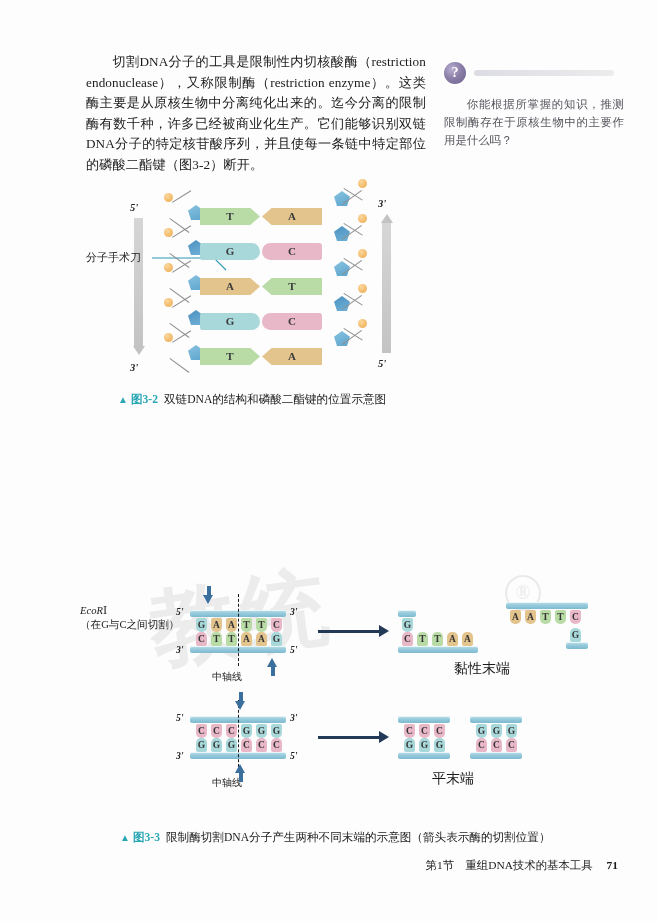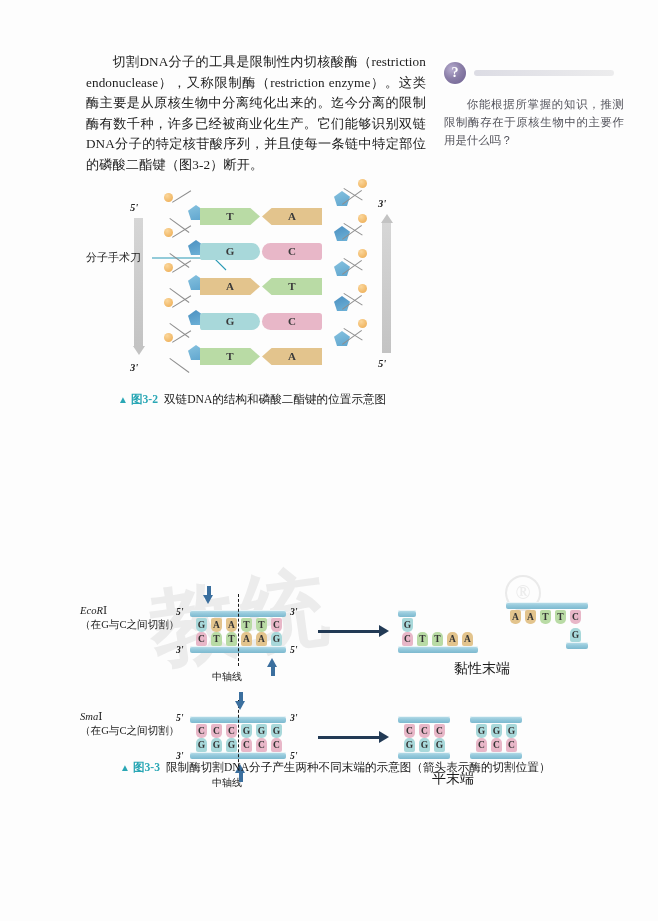--- a/index.html
+++ b/index.html
@@ -53,21 +53,21 @@
     color:#53535b;text-align:justify;}
 
   
   .fig32{position:absolute;left:92px;top:196px;width:330px;height:196px;}
   .fig-cap{
     position:absolute;font-size:11.6px;color:#1a1a1a;white-space:nowrap;font-family:Liberation Serif, serif;
   }
   .cap-tri{color:#2aa7b5;font-size:10px;margin-right:3px;}
   .cap-num{color:#2aa7b5;font-weight:bold;margin-right:6px;}
   #cap32{left:118px;top:392px;}
-  #cap33{left:120px;top:760px;text-align:right;}
+  #cap33{left:120px;top:830px;text-align:right;}
 
   
   .ladder{position:absolute;left:108px;top:6px;width:140px;height:184px;}
   .base{
     position:absolute;height:17px;font-size:11px;font-weight:bold;
     font-family:"Liberation Serif",serif;color:#3a3a3a;
     line-height:17px;text-align:center;
   }
   .bL{left:0;width:60px;}
   .bR{left:62px;width:60px;}
@@ -279,24 +279,20 @@
       <div class="nb dn c-A" style="left: 384px; top: 40px;">A</div>
       <div class="strandbar" style="left: 428px; top: 10px; width: 82px;"></div>
       <div class="nb up c-A" style="left: 432px; top: 18px;">A</div>
       <div class="nb up c-A" style="left: 447px; top: 18px;">A</div>
       <div class="nb up c-T" style="left: 462px; top: 18px;">T</div>
       <div class="nb up c-T" style="left: 477px; top: 18px;">T</div>
       <div class="nb up c-C" style="left: 492px; top: 18px;">C</div>
       <div class="strandbar" style="left: 488px; top: 50px; width: 22px;"></div>
       <div class="nb dn c-G" style="left: 492px; top: 36px;">G</div>
       <div class="endlabel" style="left: 376px; top: 68px;">黏性末端</div>
-      <div class="enzlabel" style="left: 2px; top: 118px;">
-        <div><span class="nm">Sma</span><span class="rn">Ⅰ</span></div>
-        <div>（在G与C之间切割）</div>
-      </div>
       <div class="strandbar" style="left: 112px; top: 124px; width: 96px;"></div>
       <div class="strandbar" style="left: 112px; top: 160px; width: 96px;"></div>
       <div class="nb up c-C" style="left: 118px; top: 132px;">C</div>
       <div class="nb up c-C" style="left: 133px; top: 132px;">C</div>
       <div class="nb up c-C" style="left: 148px; top: 132px;">C</div>
       <div class="nb up c-G" style="left: 163px; top: 132px;">G</div>
       <div class="nb up c-G" style="left: 178px; top: 132px;">G</div>
       <div class="nb up c-G" style="left: 193px; top: 132px;">G</div>
       <div class="nb dn c-G" style="left: 118px; top: 146px;">G</div>
       <div class="nb dn c-G" style="left: 133px; top: 146px;">G</div>
@@ -333,14 +329,17 @@
       <div class="nb dn c-C" style="left: 398px; top: 146px;">C</div>
       <div class="nb dn c-C" style="left: 413px; top: 146px;">C</div>
       <div class="nb dn c-C" style="left: 428px; top: 146px;">C</div>
       <div class="endlabel" style="left: 354px; top: 178px;">平末端</div>
     </div>
 
   <div class="fig-cap" id="cap33">
     <span class="cap-tri">▲</span><span class="cap-num">图3-3</span><span>限制酶切割DNA分子产生两种不同末端的示意图（箭头表示酶的切割位置）</span>
   </div>
 
+  <div class="footer">
+    <span>第1节　重组DNA技术的基本工具</span><span class="pg">71</span>
+  </div>
 
 </div>
 
 </body></html>

